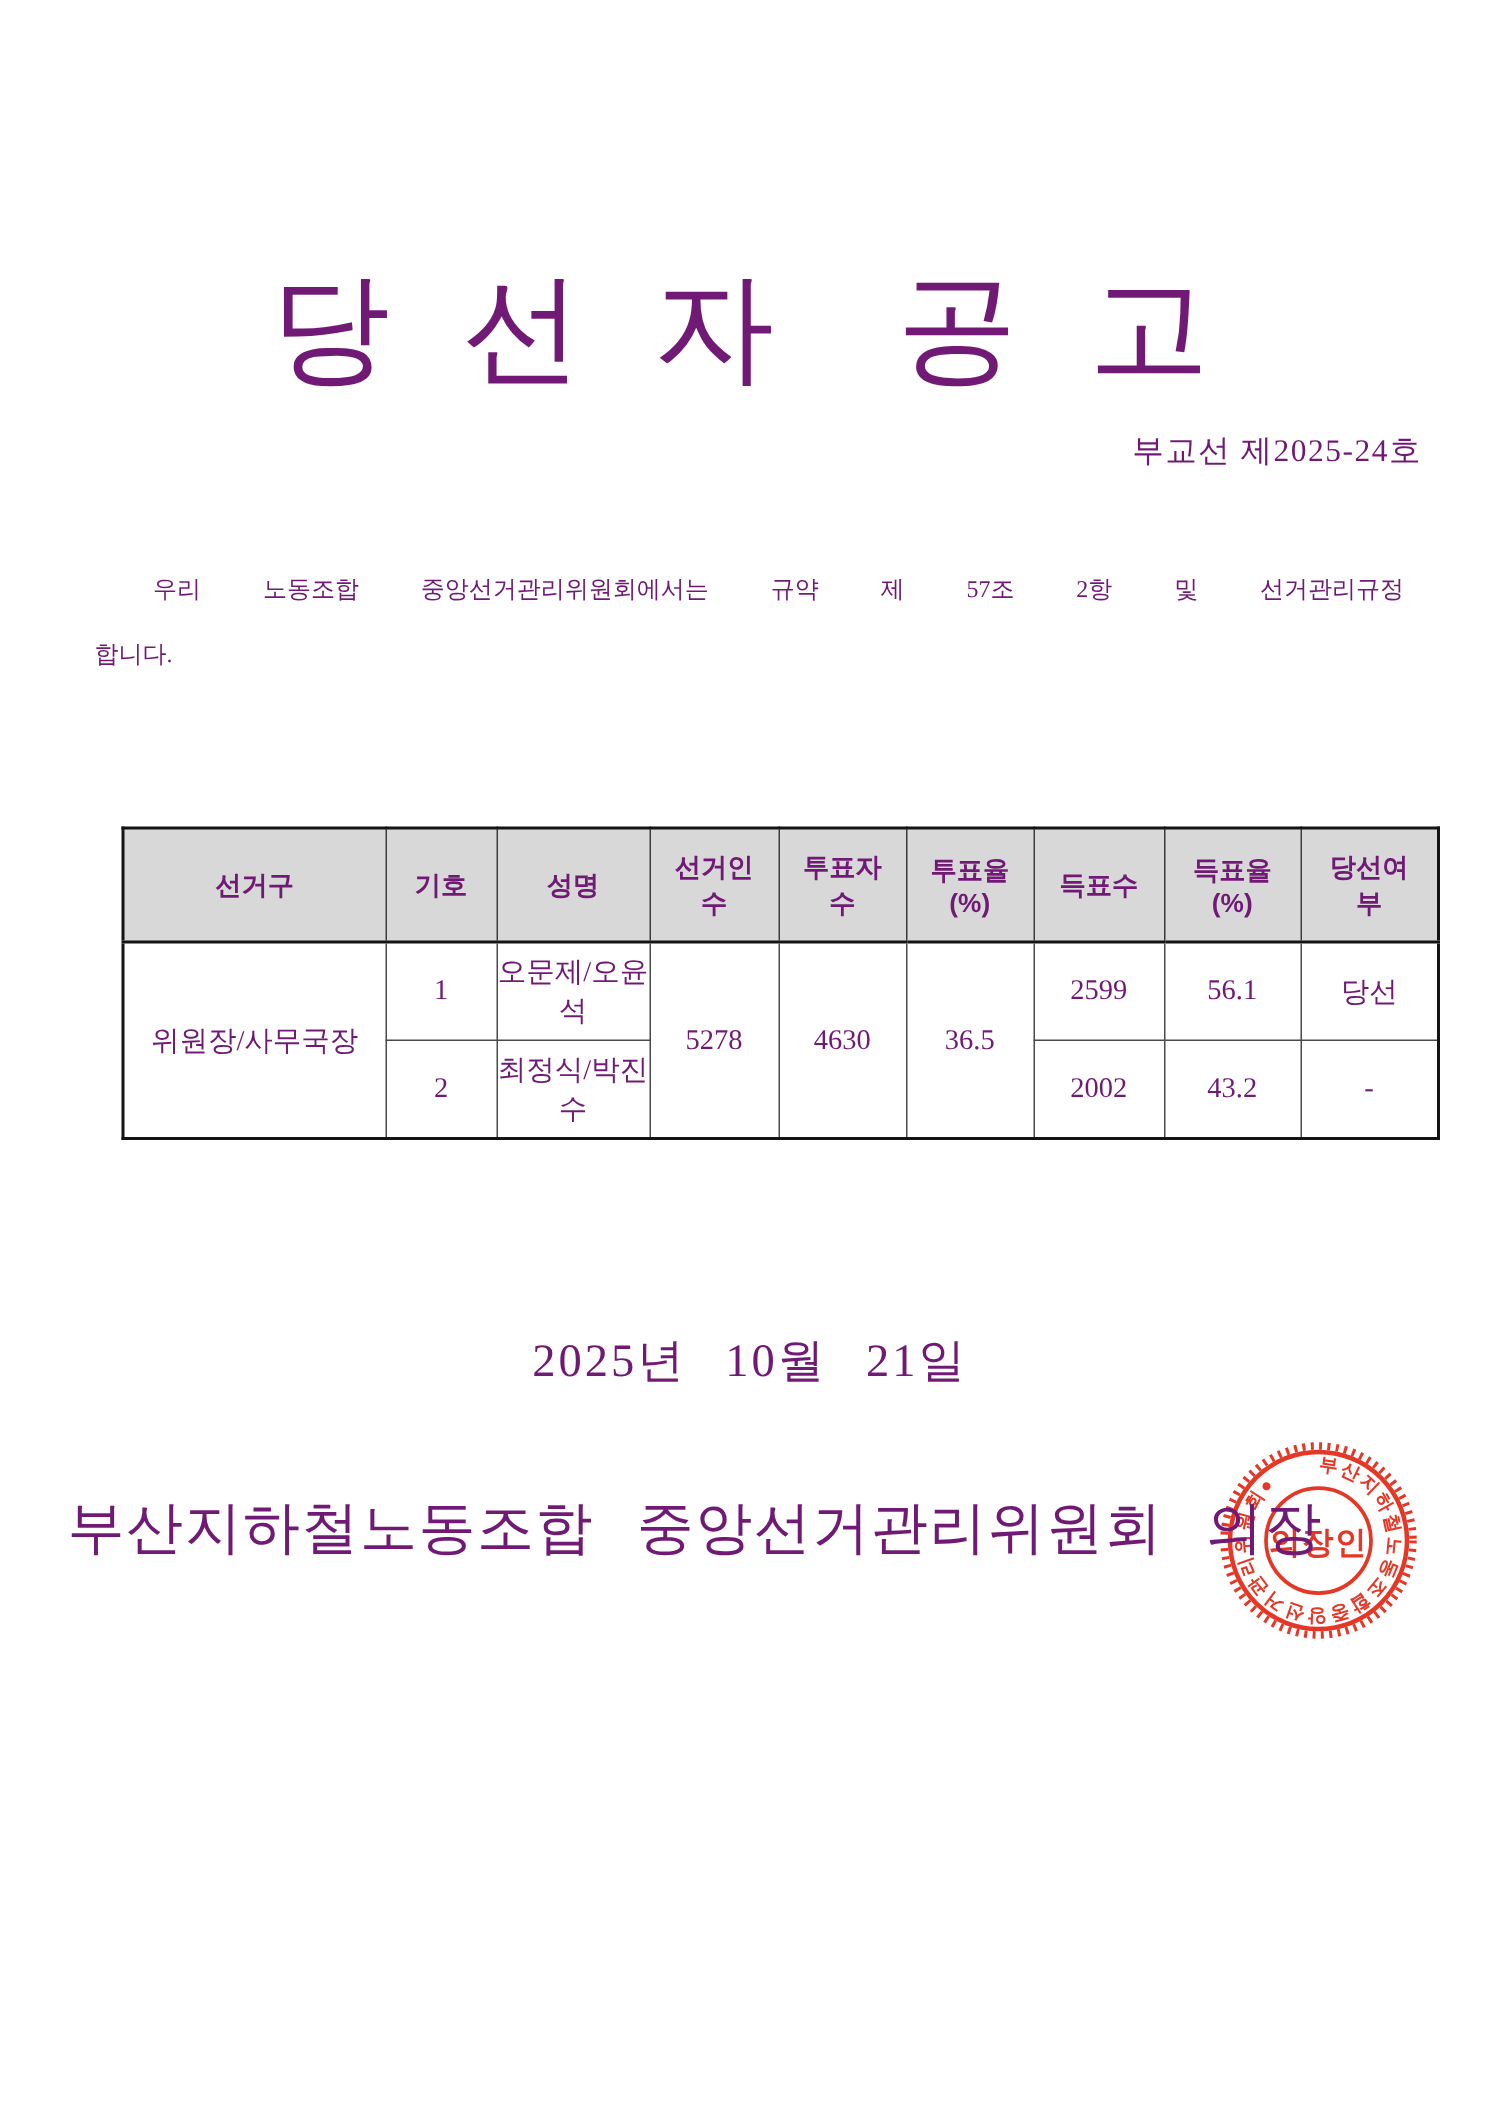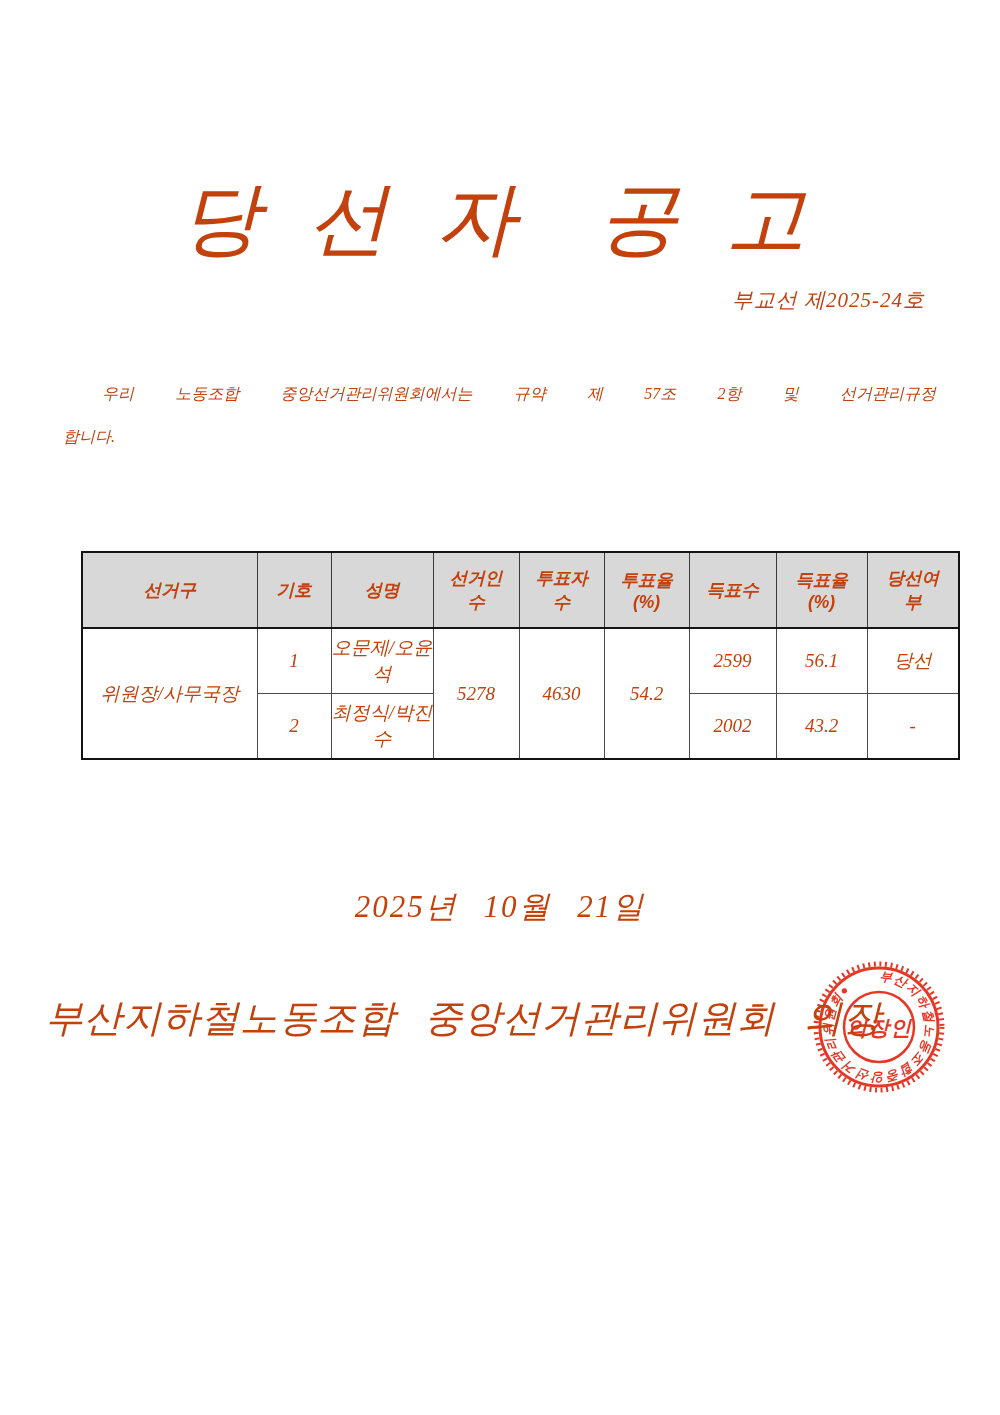--- a/index.html
+++ b/index.html
@@ -1,43 +1,42 @@
 <!DOCTYPE html>
 <html><head>
 <meta charset="utf-8">
 <style>
   html, body { margin: 0; padding: 0; background: #ffffff; }
   .page {
     position: relative;
     width: 1000px;
     height: 1415px;
     background: #ffffff;
-    color: #c2410c;
+    color: #701a75;
     font-family: "Liberation Serif", serif;
     overflow: hidden;
-    font-style: italic;
   }
 
   .doc-title {
     position: absolute;
     top: 112px;
     left: 0;
     width: 100%;
     text-align: center;
     font-size: 80px;
     letter-spacing: 14px;
     white-space: pre;
     font-weight: 500;
     font-family: "Liberation Serif", serif;
   }
 
   .doc-number {
     position: absolute;
     top: 286px;
-    right: 75px;
+    right: 52px;
     font-size: 21px;
     letter-spacing: 1px;
     font-family: "Liberation Serif", serif;
   }
 
   .body-text {
     position: absolute;
     top: 372px;
     left: 63px;
     width: 873px;
@@ -174,21 +173,21 @@
         <th>당선여부</th>
       </tr>
     </thead>
     <tbody>
       <tr>
         <td rowspan="2">위원장/사무국장</td>
         <td>1</td>
         <td>오문제/오윤석</td>
         <td rowspan="2">5278</td>
         <td rowspan="2">4630</td>
-        <td rowspan="2">54.2</td>
+        <td rowspan="2">36.5</td>
         <td>2599</td>
         <td>56.1</td>
         <td>당선</td>
       </tr>
       <tr>
         <td>2</td>
         <td>최정식/박진수</td>
         <td>2002</td>
         <td>43.2</td>
         <td>-</td>

